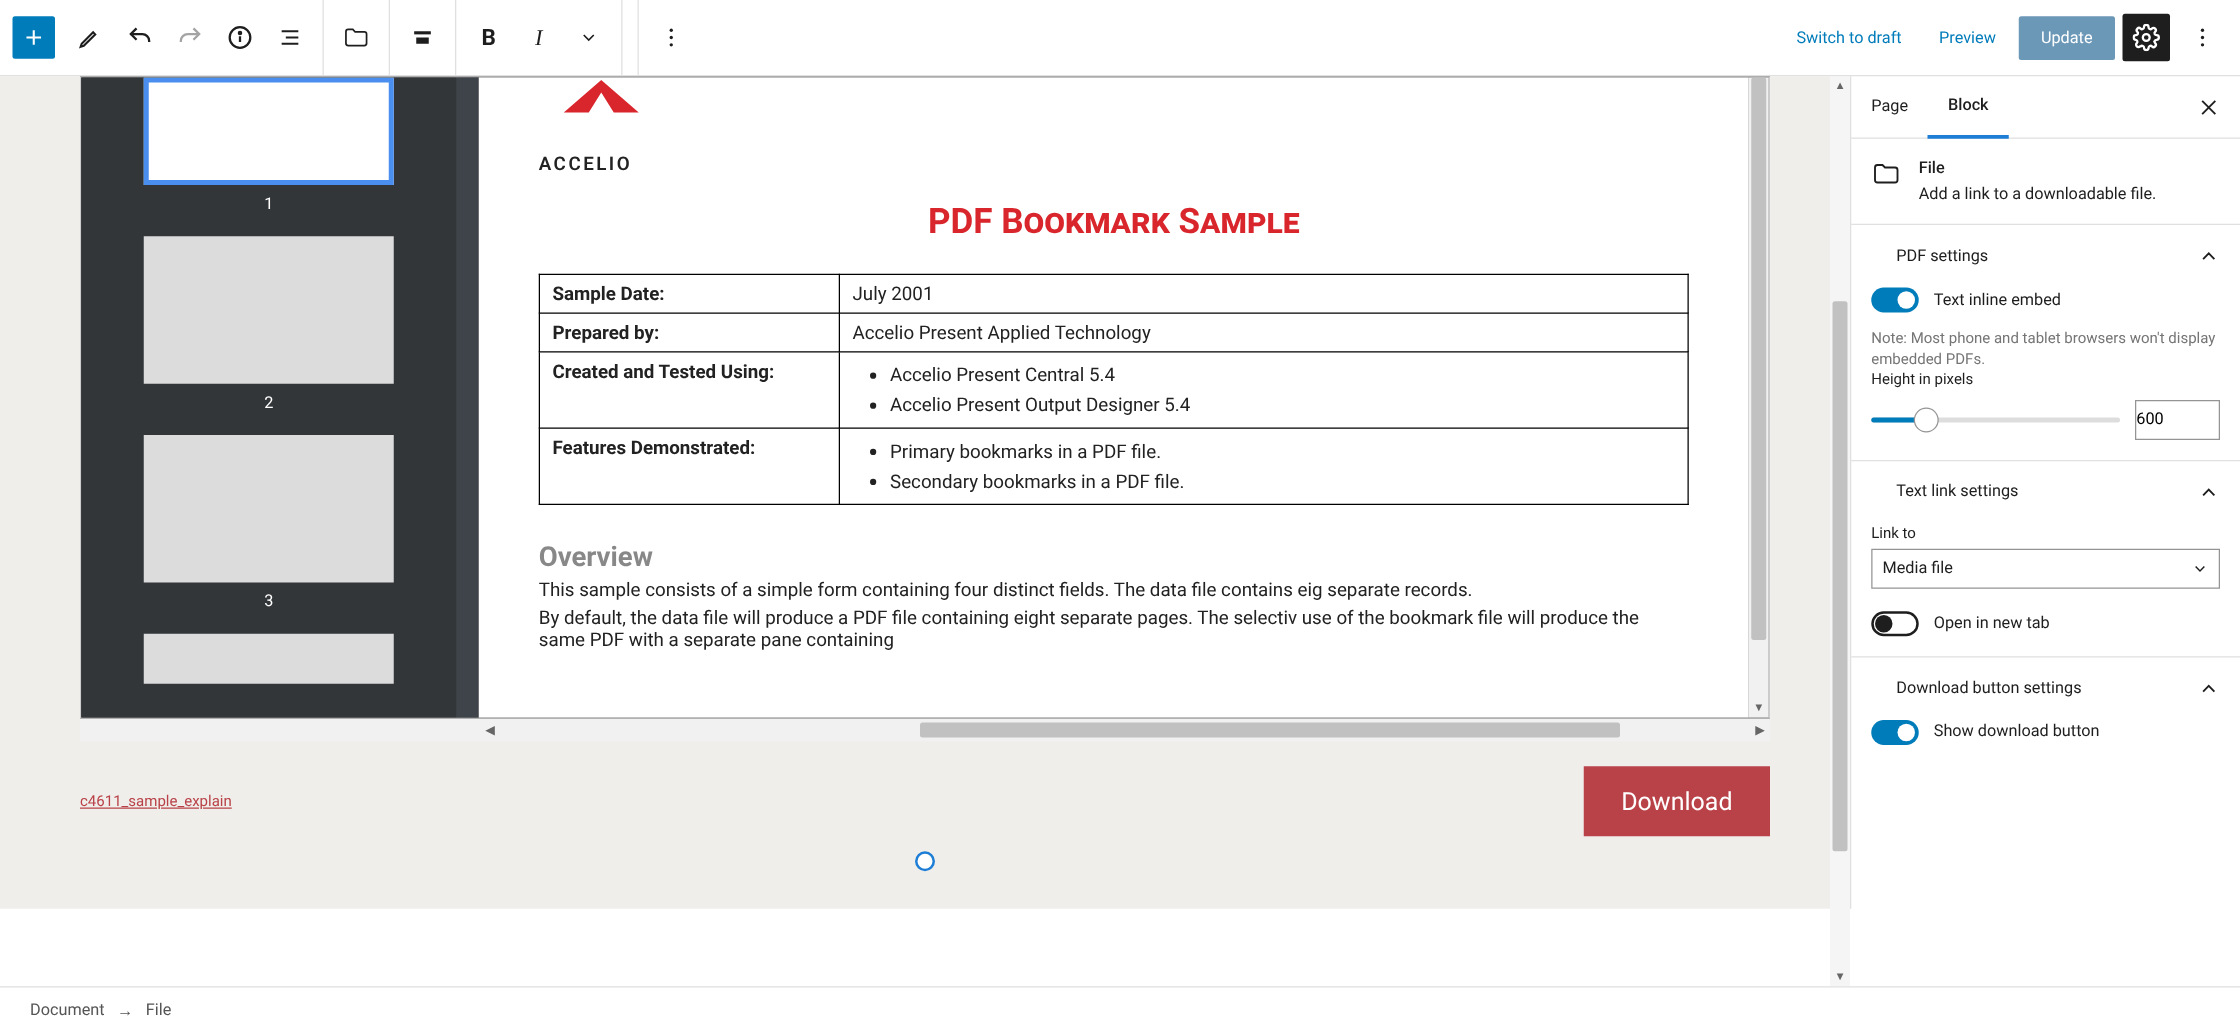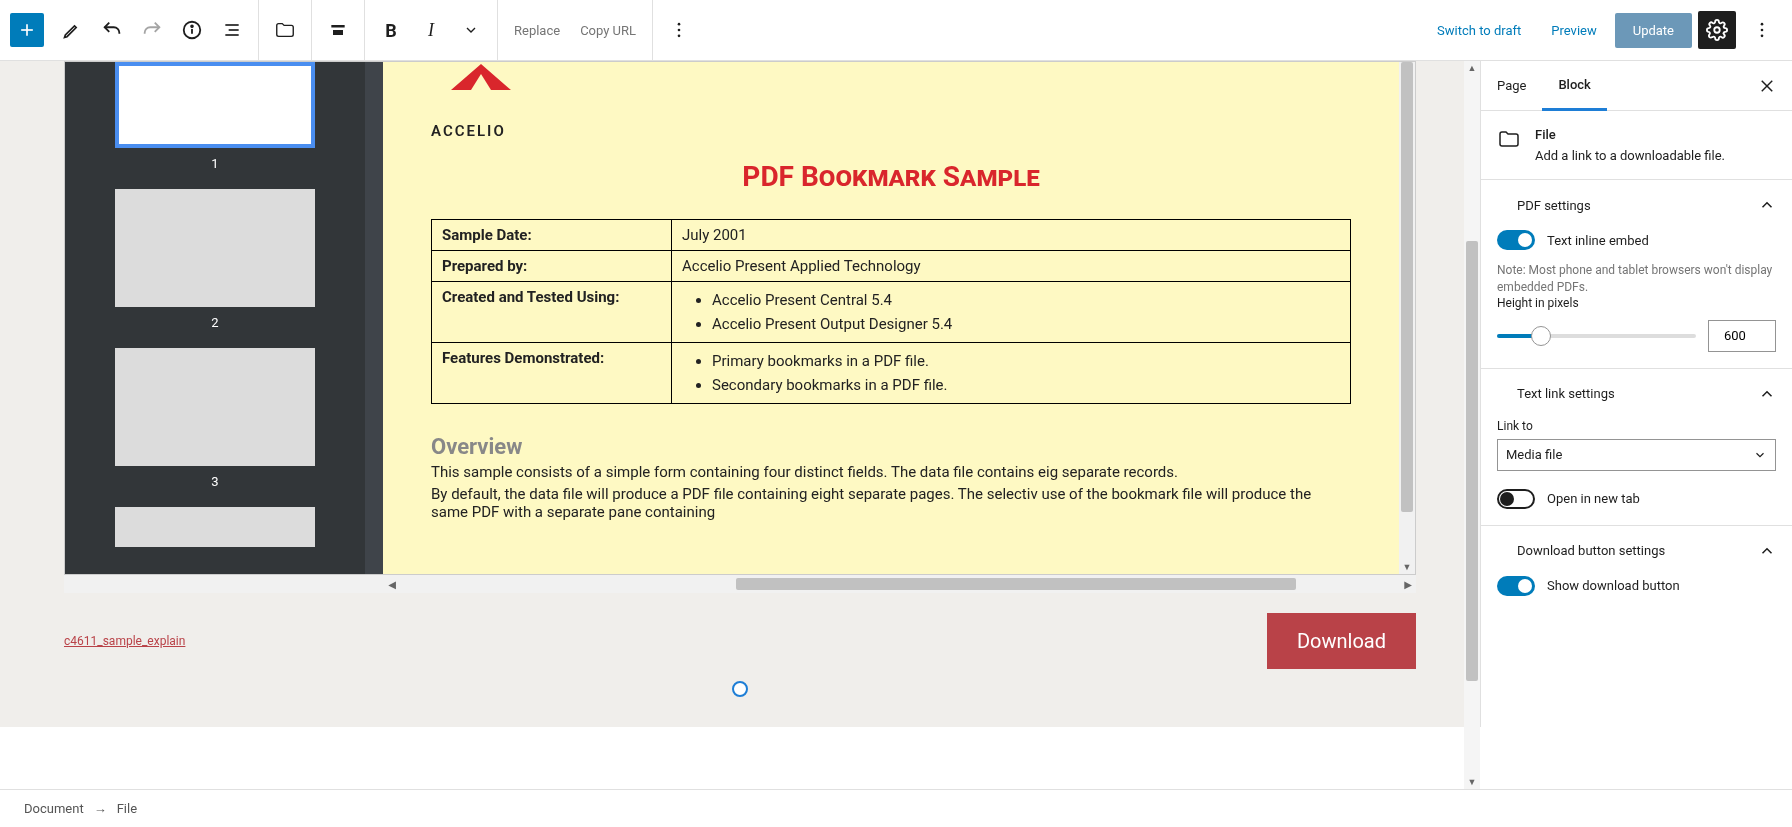--- a/index.html
+++ b/index.html
@@ -15,21 +15,21 @@
 .link-btn { color: #007cba; font-size: 13px; padding: 8px 12px; cursor: pointer; }
 .update-btn { background: #6c98b8; color: #fff; border: none; padding: 10px 18px; font-size: 13px; border-radius: 2px; cursor: pointer; }
 .main { display: flex; height: 666px; }
 .editor-canvas { flex: 1; background: #f0eeeb; padding: 0 64px; overflow: hidden; }
 .pdf-embed-wrap { background: #f0eeeb; position:relative;}
 .pdf-viewer { height: 514px; display: flex; background:#323639; position:relative; border:1px solid #ccc;}
 .pdf-thumbs { width: 300px; background: #323639; color: #fff; overflow: hidden; padding: 0 50px; text-align:center;}
 .thumb { background: #dcdcdc; margin: 0 auto 8px; }
 .thumb.sel { border: 4px solid #4a8ef0; background:#fff;}
 .thumb-num { color:#fff; font-size:13px; margin-bottom:18px;}
-.pdf-page { flex: 1; background:#fef9c3; padding: 0 48px; font-size:15px; color:#222; overflow: hidden;}
+.pdf-page { flex: 1; background:#ffffff; padding: 0 48px; font-size:15px; color:#222; overflow: hidden;}
 .pdf-logo { margin-top:0; }
 .pdf-title { text-align:center; color:#d9262c; font-size:28px; font-weight:700; margin: 20px 0 26px; font-variant:small-caps;}
 .pdf-table { width:100%; border-collapse:collapse;}
 .pdf-table td { border:1px solid #000; padding:6px 10px; vertical-align:top;}
 .pdf-table td.label { font-weight:700; width:240px;}
 .pdf-overview { font-size:22px; font-weight:700; color:#888; margin-top:30px;}
 .pdf-body { font-size:15px; margin-top:4px;}
 .vscroll-track { width:16px; background:#f1f1f1; position:relative;}
 .vscroll-thumb { position:absolute; left:2px; right:2px; top:0; height:450px; background:#c1c1c1; border-radius:2px;}
 .hscroll-track { height:18px; background:#f1f1f1; display:flex; align-items:center;}
@@ -53,21 +53,21 @@
 .toggle.on { background:#007cba;}
 .toggle.off { background:#fff; border: 2px solid #1e1e1e;}
 .toggle .knob { width:14px; height:14px; background:#fff; border-radius:50%; position:absolute; top:3px;}
 .toggle.on .knob { right:3px;}
 .toggle.off .knob { left:1px; top:1px; background: #1e1e1e;}
 .help-text { color:#757575; font-size:12px; margin-top:12px; line-height:1.4;}
 .slider-row { display:flex; gap:12px; align-items:center; margin-top:10px;}
 .slider-track { flex:1; height:4px; background:#ddd; border-radius:2px; position:relative;}
 .slider-fill { position:absolute; left:0; top:0; height:100%; background:#007cba; border-radius:2px;}
 .slider-knob { width:20px; height:20px; background:#fff; border:1px solid #949494; border-radius:50%; position:absolute; top:-8px; transform: translateX(-50%);}
-.num-input { width:68px; height:32px; border:1px solid #949494; padding:0 15px; font-size:13px;}
+.num-input { width:68px; height:32px; border:1px solid #949494; padding:0 0; font-size:13px;}
 .label-sm { font-size:12px; color:#1e1e1e; margin-bottom:6px; display:block;}
 .select-box { width:100%; height:32px; border:1px solid #949494; padding:0 8px; display:flex; align-items:center; justify-content:space-between; cursor:pointer; margin-top:6px;}
 .breadcrumb-bar { height:38px; border-top:1px solid #e0e0e0; display:flex; align-items:center; padding: 0 24px; font-size:13px; color:#555; gap:10px; position: absolute; bottom: 0; left: 0; right: 0; background:#fff;}
 svg { display:block;}
 ul.pdf-list { list-style: disc; padding-left: 30px;}
 ul.pdf-list li { padding: 3px 0;}
 .editor-scroll { width:16px; position:absolute; right:0; top:61px; bottom:38px; background:#f5f5f5;}
 .editor-scroll-thumb { position:absolute; left:2px; right:2px; top:180px; height:440px; background:#c1c1c1; border-radius:2px;}
 .editor-scroll-arrow { position:absolute; left:0; right:0; text-align:center; font-size:9px; color:#666;}
 </style>
@@ -139,24 +139,20 @@
     <div class="tb-btn">
         <span style="font-style:italic;font-size:18px;font-family:serif">I</span>
       </div>
     <div class="tb-btn">
         <svg width="16" height="16" viewBox="0 0 24 24" fill="none" stroke="currentColor" stroke-width="2">
           <polyline points="6 9 12 15 18 9"></polyline>
         </svg>
       </div>
   </div>
   <div class="tb-divider"></div>
-  <div class="tb-group">
-    <div class="tb-text-btn">Replace</div>
-    <div class="tb-text-btn">Copy URL</div>
-  </div>
   <div class="tb-divider"></div>
   <div class="tb-btn">
       <svg width="20" height="20" viewBox="0 0 24 24" fill="currentColor">
         <circle cx="12" cy="5" r="1.6"></circle>
         <circle cx="12" cy="12" r="1.6"></circle>
         <circle cx="12" cy="19" r="1.6"></circle>
       </svg>
     </div>
 
   <div class="toolbar-right">

